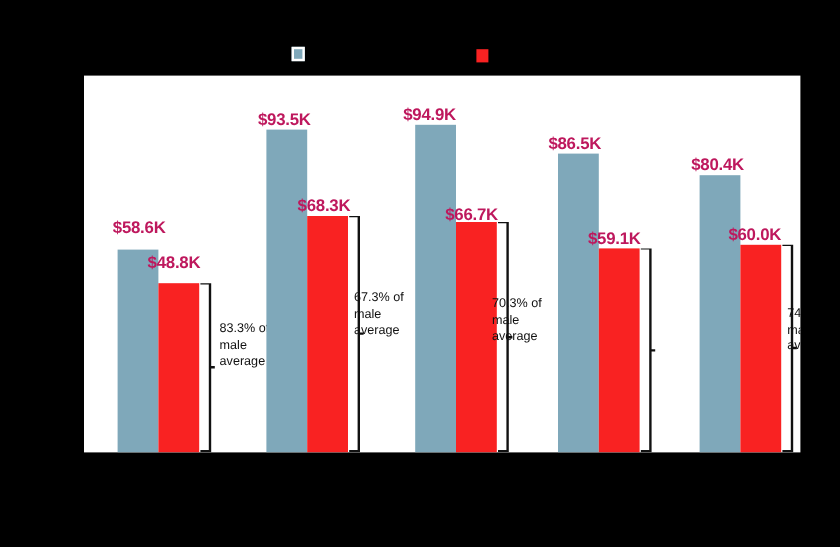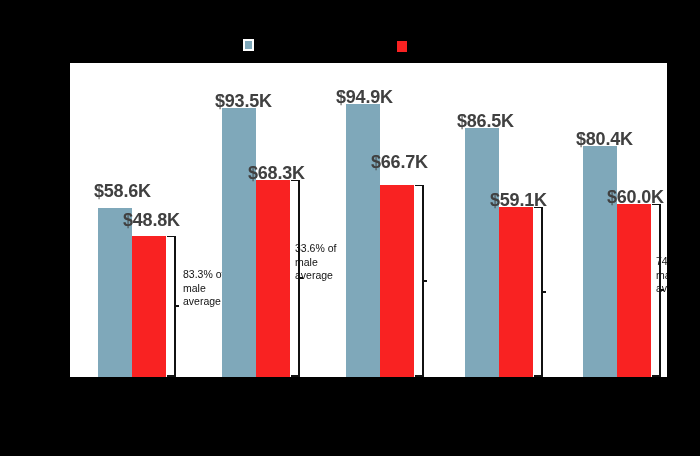--- a/index.html
+++ b/index.html
@@ -15,21 +15,21 @@
       box-sizing:content-box;width:7px;height:8px;}
   .legend-swatch.female{background:#F92222;width:10px;height:11px;}
   .legend-label{font-size:11px;color:#000;white-space:nowrap;}
 
   
   #plot{position:absolute;left:70px;top:63px;width:597px;height:314px;
         background:#fff;overflow:hidden;}
   .bar{position:absolute;bottom:0;}
   .bar.male{background:#7FA8BA;}
   .bar.female{background:#F92222;}
-  .val-label{position:absolute;font-size:18px;font-weight:bold;color:#404040;
+  .val-label{position:absolute;font-size:14px;font-weight:bold;color:#be185d;
              white-space:nowrap;letter-spacing:-.2px;}
   .annot{position:absolute;font-size:10.5px;color:#111;line-height:13.5px;
          width:52px;white-space:normal;}
   .bracket{position:absolute;}
   .bracket svg{display:block;}
 </style>
 </head>
 <body>
 
 <div id="stage">
@@ -60,31 +60,32 @@
 
     <div class="bar male" style="left:152px;width:34px;height:269px;"></div>
     <div class="val-label" style="left:145px;top:28px;">$93.5K</div>
     <div class="bar female" style="left:186px;width:34px;height:197px;"></div>
     <div class="val-label" style="left:178px;top:100px;">$68.3K</div>
     <div class="bracket" style="left:220px;top:117px;">
       <svg width="14" height="197" viewBox="0 0 14 197">
         <path d="M1 0 L9 0 L9 98 L13 98 L9 98 L9 196 L1 196" fill="none" stroke="#111" stroke-width="2"></path>
       </svg>
     </div>
-    <div class="annot" style="left:225px;top:179px;">33.6% of male average</div>
+    <div class="annot" style="left:225px;top:179px;">67.3% of male average</div>
 
     <div class="bar male" style="left:276px;width:34px;height:273px;"></div>
     <div class="val-label" style="left:266px;top:24px;text-align:right;">$94.9K</div>
     <div class="bar female" style="left:310px;width:34px;height:192px;"></div>
-    <div class="val-label" style="left:301px;top:89px;">$66.7K</div>
+    <div class="val-label" style="left:301px;top:107px;">$66.7K</div>
     <div class="bracket" style="left:344px;top:122px;">
       <svg width="14" height="192" viewBox="0 0 14 192">
         <path d="M1 0 L9 0 L9 96 L13 96 L9 96 L9 191 L1 191" fill="none" stroke="#111" stroke-width="2"></path>
       </svg>
     </div>
+    <div class="annot" style="left:340px;top:184px;">70.3% of male average</div>
 
     <div class="bar male" style="left:395px;width:34px;height:249px;"></div>
     <div class="val-label" style="left:387px;top:48px;text-align:right;">$86.5K</div>
     <div class="bar female" style="left:429px;width:34px;height:170px;"></div>
     <div class="val-label" style="left:420px;top:127px;text-align:right;">$59.1K</div>
     <div class="bracket" style="left:463px;top:144px;">
       <svg width="14" height="170" viewBox="0 0 14 170">
         <path d="M1 0 L9 0 L9 85 L13 85 L9 85 L9 169 L1 169" fill="none" stroke="#111" stroke-width="2"></path>
       </svg>
     </div>

